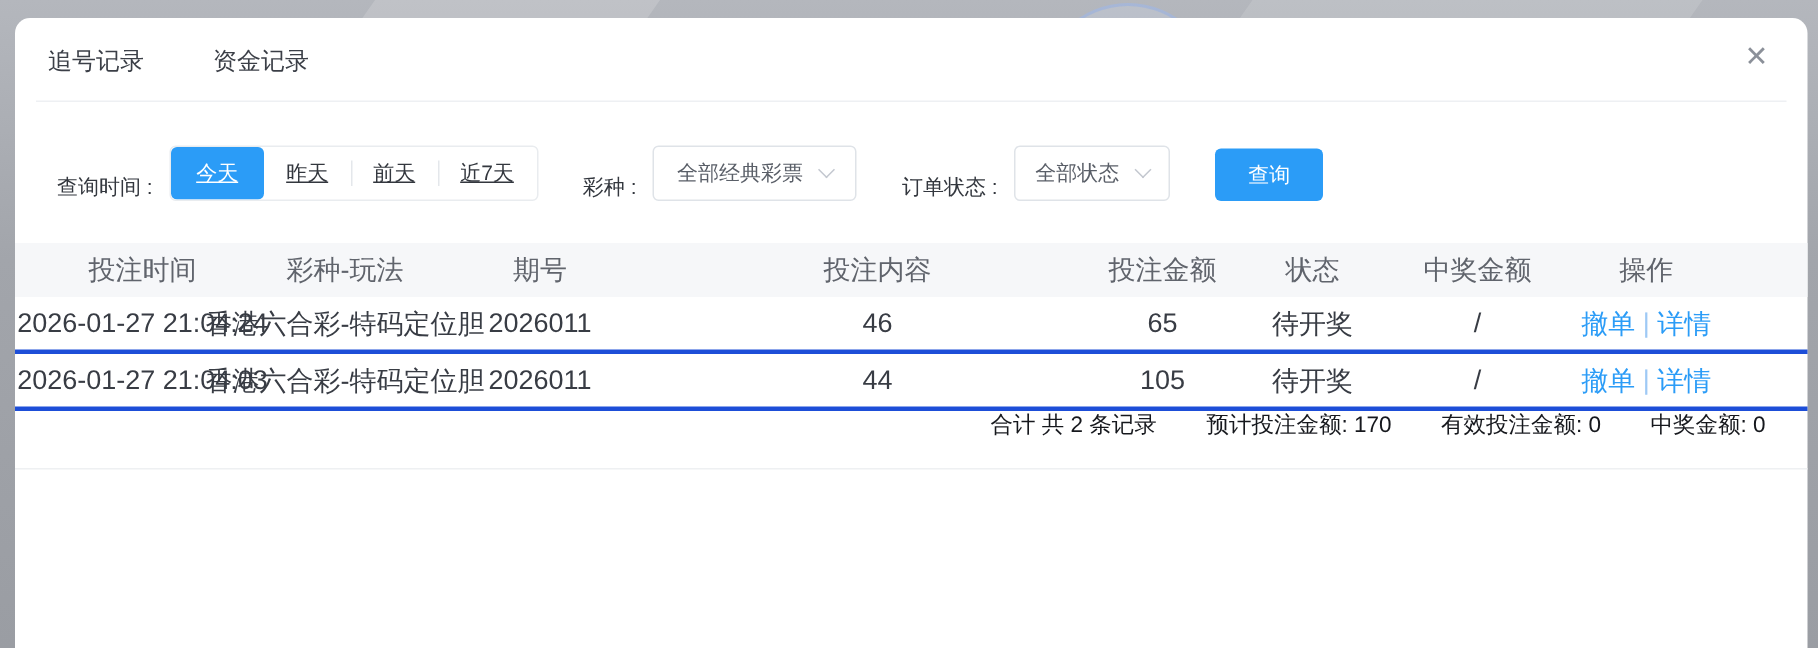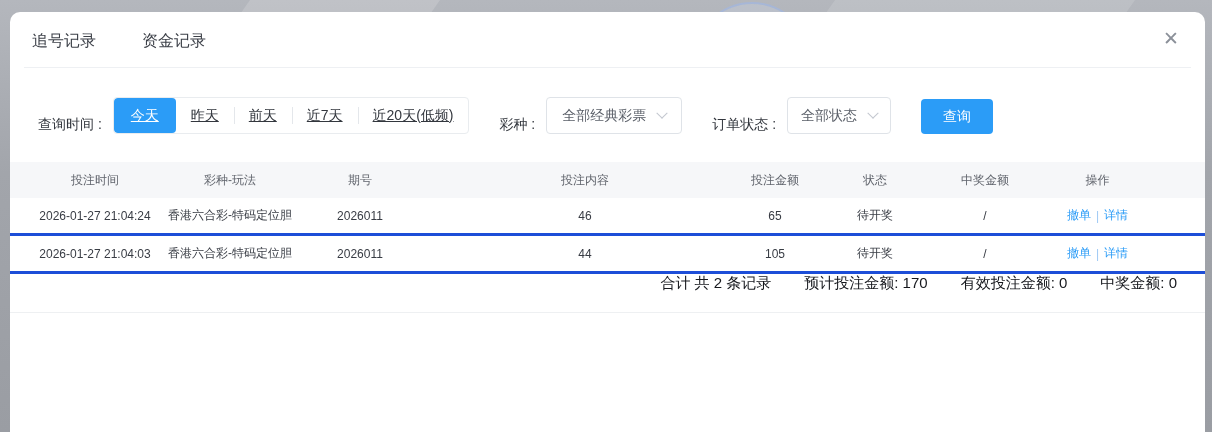--- a/index.html
+++ b/index.html
@@ -48,21 +48,21 @@
     border-bottom:1.5px solid #c3c7cf; transform:rotate(45deg) translate(-2px,-2px); }
   .ml30 { margin-left:30px; }
   .search-btn { margin-left:30px; width:72px; height:35px; background:#2b9cf7; color:#fff;
     border:none; border-radius:4px; font-size:14px; cursor:pointer; font-family:inherit; }
 
   
   .table { margin-top:28px; }
   .thead, .trow { display:flex; align-items:center; }
   .thead { height:36px; background:#f6f7f9; }
   .trow { height:38px; border-bottom:3px solid #1d4ed8; }
-  .c { text-align:center; font-size:12px; white-space:nowrap; display:flex;
+  .c { text-align:center; font-size:18px; white-space:nowrap; display:flex;
     align-items:center; justify-content:center; }
   .thead .c { color:#60646c; }
   .trow .c { color:#383c44; }
   .c1{width:170px;} .c2{width:100px;} .c3{width:160px;} .c4{width:290px;}
   .c5{width:90px;} .c6{width:110px;} .c7{width:110px;}
   .c8{flex:1; padding-right:50px;}
   .link { color:#2b9cf7; cursor:pointer; text-decoration:none; }
   .sep { color:#9ec9f5; margin:0 5px; }
   .summary { display:flex; justify-content:flex-end; align-items:flex-start; gap:33px;
     height:39px; padding-right:28px; border-bottom:1px solid #eef0f2;
@@ -85,21 +85,20 @@
     <div class="close">✕</div>
   </div>
 
   <div class="filters">
     <span class="flabel">查询时间 :</span>
     <div class="time-group">
       <button class="time-opt active">今天</button>
       <button class="time-opt">昨天</button>
       <button class="time-opt">前天</button>
       <button class="time-opt">近7天</button>
-      <button class="time-opt">近20天(低频)</button>
     </div>
     <span class="flabel ml30">彩种 :</span>
     <div class="select">
       <span>全部经典彩票</span>
       <i class="chev"></i>
     </div>
     <span class="flabel ml30">订单状态 :</span>
     <div class="select small">
       <span>全部状态</span>
       <i class="chev"></i>

